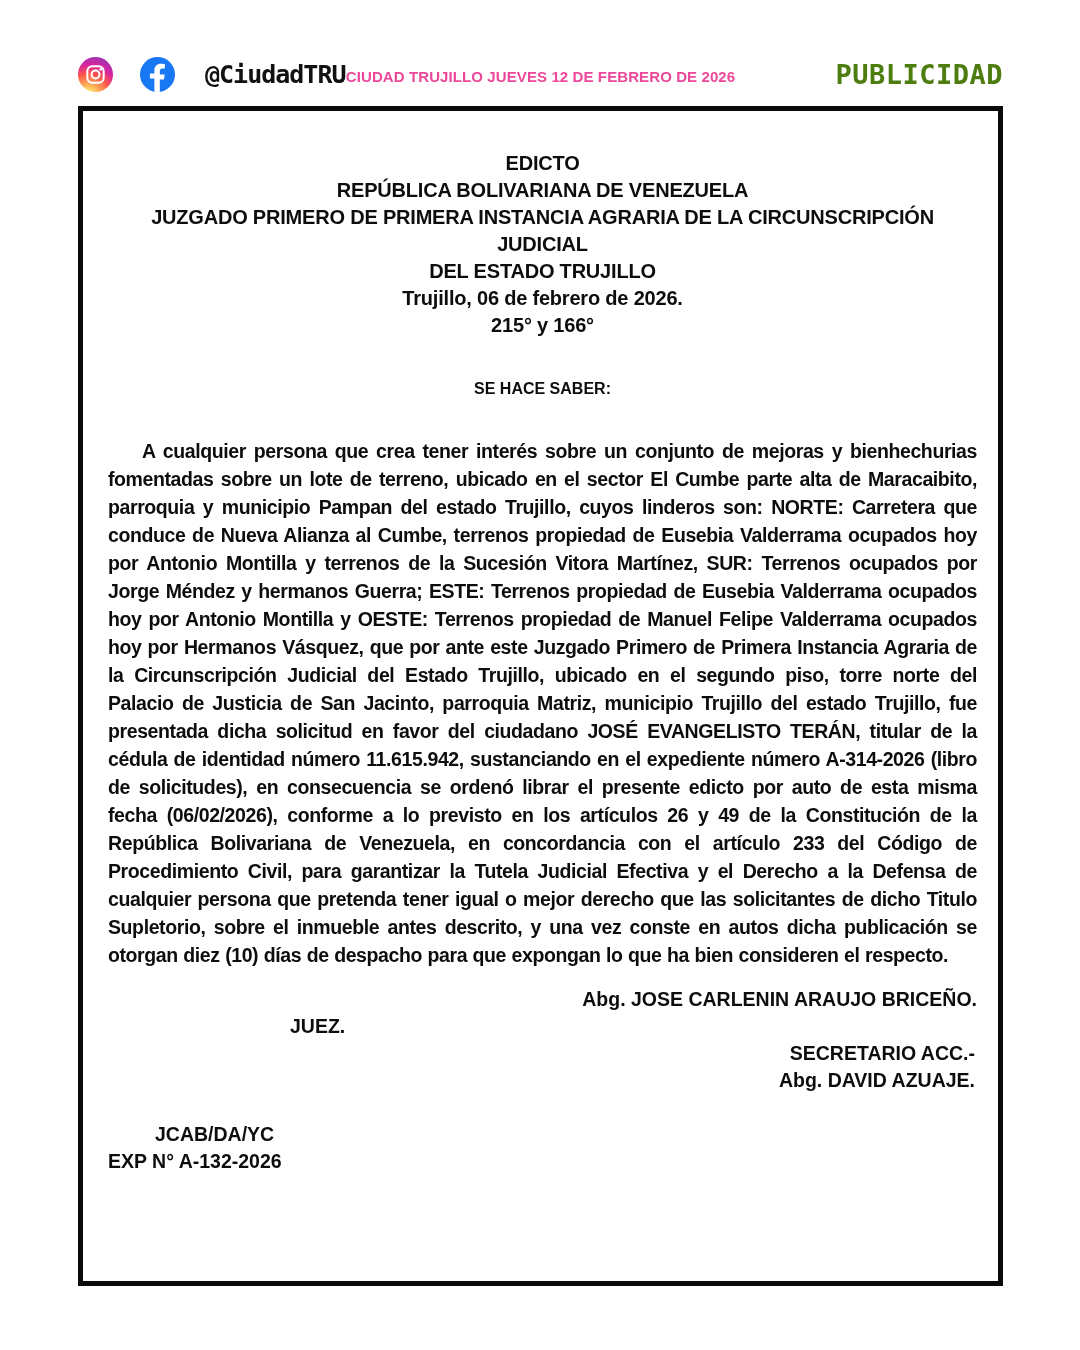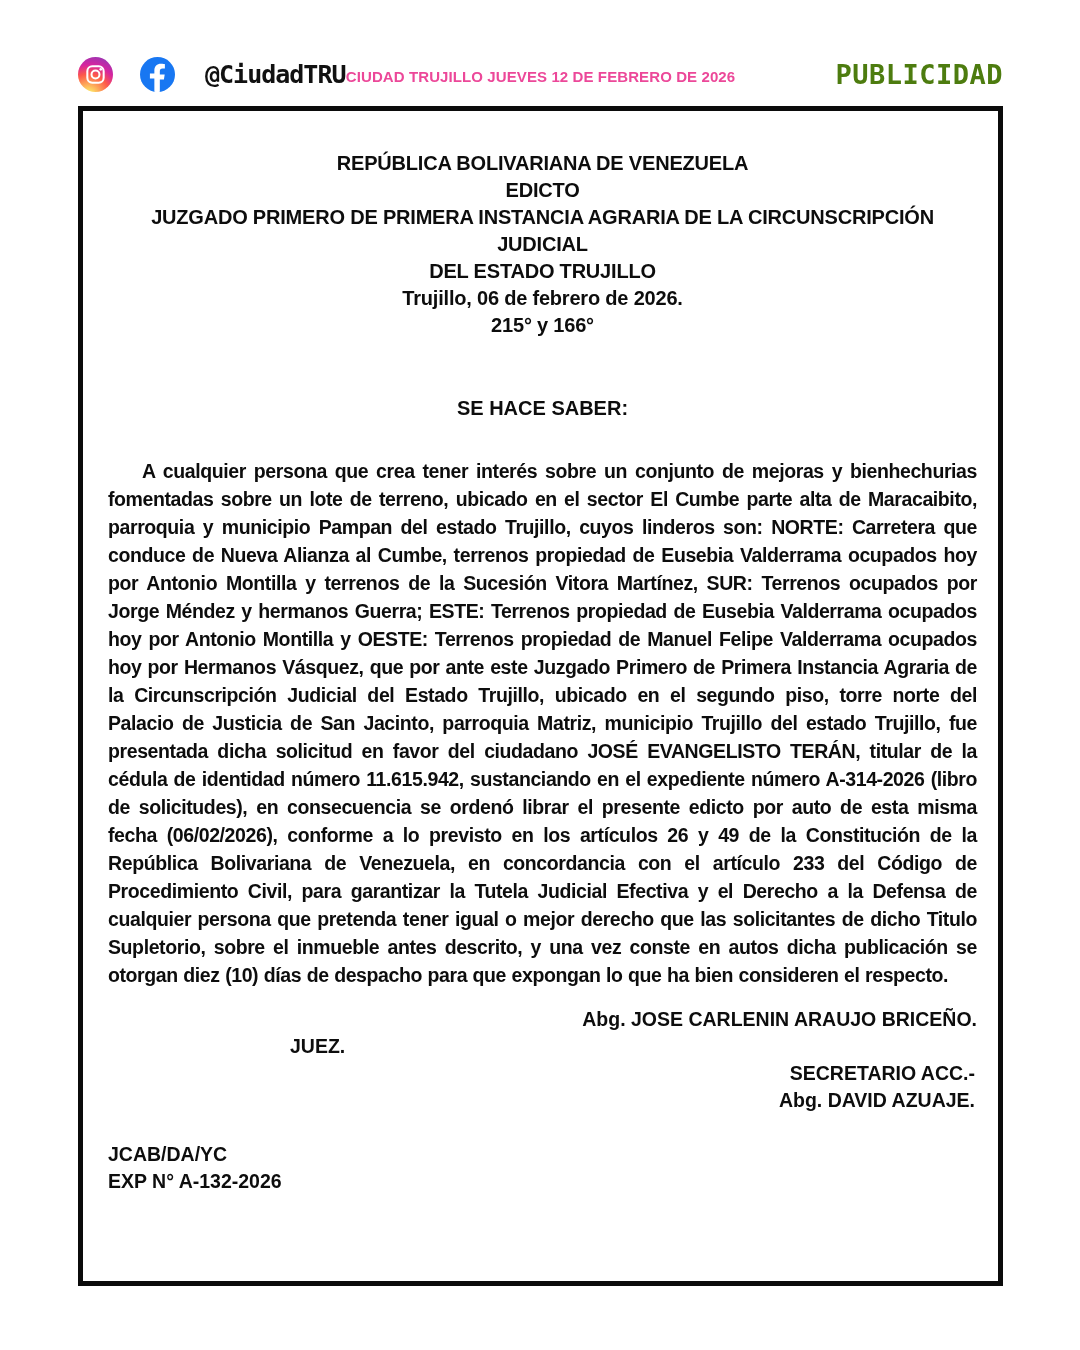--- a/index.html
+++ b/index.html
@@ -65,24 +65,24 @@
   }
   .title-line {
     text-align: center;
     font-weight: bold;
     font-size: 20px;
     line-height: 27px;
     letter-spacing: -0.2px;
     color: #0d0d0d;
   }
   .subject-line {
-    margin-top: 56px;
+    margin-top: 36px;
     text-align: center;
     font-weight: bold;
-    font-size: 20px;
+    font-size: 16px;
     line-height: 27px;
     color: #0d0d0d;
   }
   .body-par {
     margin-top: 35px;
     font-weight: bold;
     font-size: 19.5px;
     line-height: 28px;
     letter-spacing: -0.4px;
     word-spacing: 0.5px;
@@ -93,21 +93,21 @@
   .sig-block {
     margin-top: 17px;
     font-weight: bold;
     font-size: 19.5px;
     line-height: 27px;
     color: #0d0d0d;
   }
   .sig-judge-name { padding-left: 7px; text-align: right; }
   .sig-judge-title { padding-left: 182px; }
   .sig-right { text-align: right; padding-right: 2px; }
-  .sig-initials { margin-top: 27px; }
+  .sig-initials { margin-top: 27px; margin-left: 47px; }
 </style>
 </head>
 <body>
 
 <div class="topbar">
   <div class="social-row">
     <span class="icon-wrap">
       <svg viewBox="0 0 36 36" xmlns="http://www.w3.org/2000/svg">
         <defs>
           <radialGradient id="igGrad" cx="0.3" cy="1.1" r="1.35">
@@ -130,22 +130,22 @@
         <path fill="#ffffff" d="M24.6 23.2l.8-5.2h-5v-3.4c0-1.42.7-2.81 2.93-2.81h2.27V7.36s-2.06-.35-4.03-.35c-4.11 0-6.8 2.49-6.8 7v3h-4.58v5.2h4.58V35.8c.92.14 1.86.2 2.82.2s1.9-.06 2.81-.2V23.2h4.2z"></path>
       </svg>
     </span>
     <span class="handle">@CiudadTRU</span>
   </div>
   <div class="date-center">CIUDAD TRUJILLO JUEVES 12 DE FEBRERO DE 2026</div>
   <div class="publicidad">PUBLICIDAD</div>
 </div>
 
 <div class="notice-box">
+  <div class="title-line">EDICTO</div>
   <div class="title-line">REPÚBLICA BOLIVARIANA DE VENEZUELA</div>
-  <div class="title-line">EDICTO</div>
   <div class="title-line">JUZGADO PRIMERO DE PRIMERA INSTANCIA AGRARIA DE LA CIRCUNSCRIPCIÓN JUDICIAL</div>
   <div class="title-line">DEL ESTADO TRUJILLO</div>
   <div class="title-line">Trujillo, 06 de febrero de 2026.</div>
   <div class="title-line">215° y 166°</div>
 
   <div class="subject-line">SE HACE SABER:</div>
 
   <p class="body-par">A cualquier persona que crea tener interés sobre un conjunto de mejoras y bienhechurias fomentadas sobre un lote de terreno, ubicado en el sector El Cumbe parte alta de Maracaibito, parroquia y municipio Pampan del estado Trujillo, cuyos linderos son: NORTE: Carretera que conduce de Nueva Alianza al Cumbe, terrenos propiedad de Eusebia Valderrama ocupados hoy por Antonio Montilla y terrenos de la Sucesión Vitora Martínez, SUR: Terrenos ocupados por Jorge Méndez y hermanos Guerra; ESTE: Terrenos propiedad de Eusebia Valderrama ocupados hoy por Antonio Montilla y OESTE: Terrenos propiedad de Manuel Felipe Valderrama ocupados hoy por Hermanos Vásquez, que por ante este Juzgado Primero de Primera Instancia Agraria de la Circunscripción Judicial del Estado Trujillo, ubicado en el segundo piso, torre norte del Palacio de Justicia de San Jacinto, parroquia Matriz, municipio Trujillo del estado Trujillo, fue presentada dicha solicitud en favor del ciudadano JOSÉ EVANGELISTO TERÁN, titular de la cédula de identidad número 11.615.942, sustanciando en el expediente número A-314-2026 (libro de solicitudes), en consecuencia se ordenó librar el presente edicto por auto de esta misma fecha (06/02/2026), conforme a lo previsto en los artículos 26 y 49 de la Constitución de la República Bolivariana de Venezuela, en concordancia con el artículo 233 del Código de Procedimiento Civil, para garantizar la Tutela Judicial Efectiva y el Derecho a la Defensa de cualquier persona que pretenda tener igual o mejor derecho que las solicitantes de dicho Titulo Supletorio, sobre el inmueble antes descrito, y una vez conste en autos dicha publicación se otorgan diez (10) días de despacho para que expongan lo que ha bien consideren el respecto.</p>
 
   <div class="sig-block">

